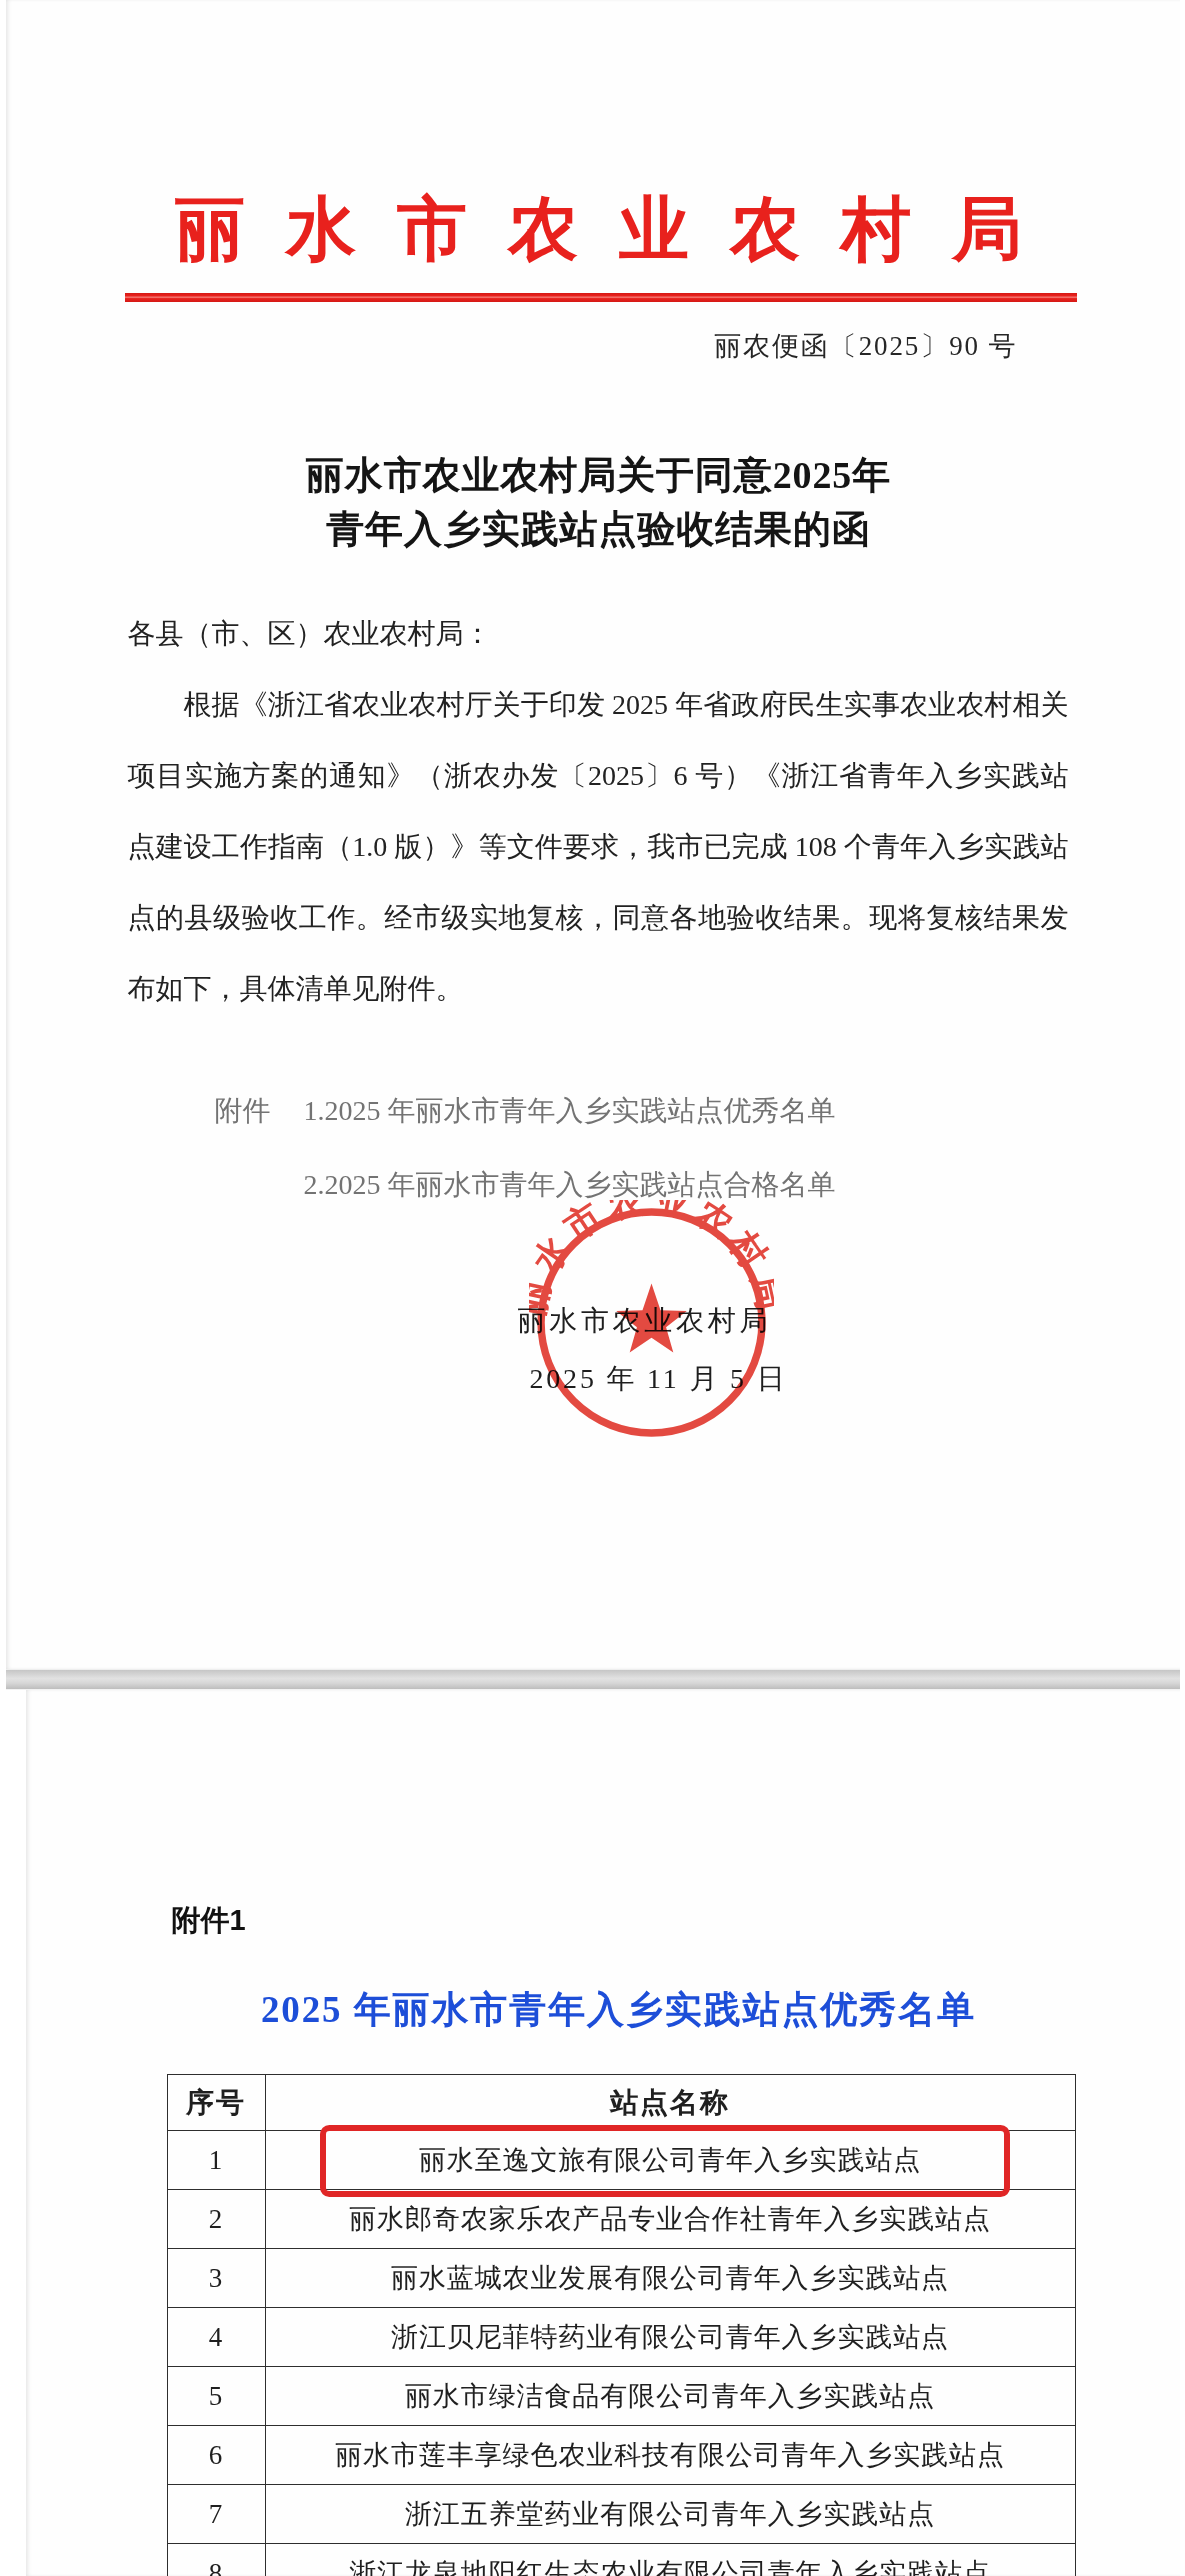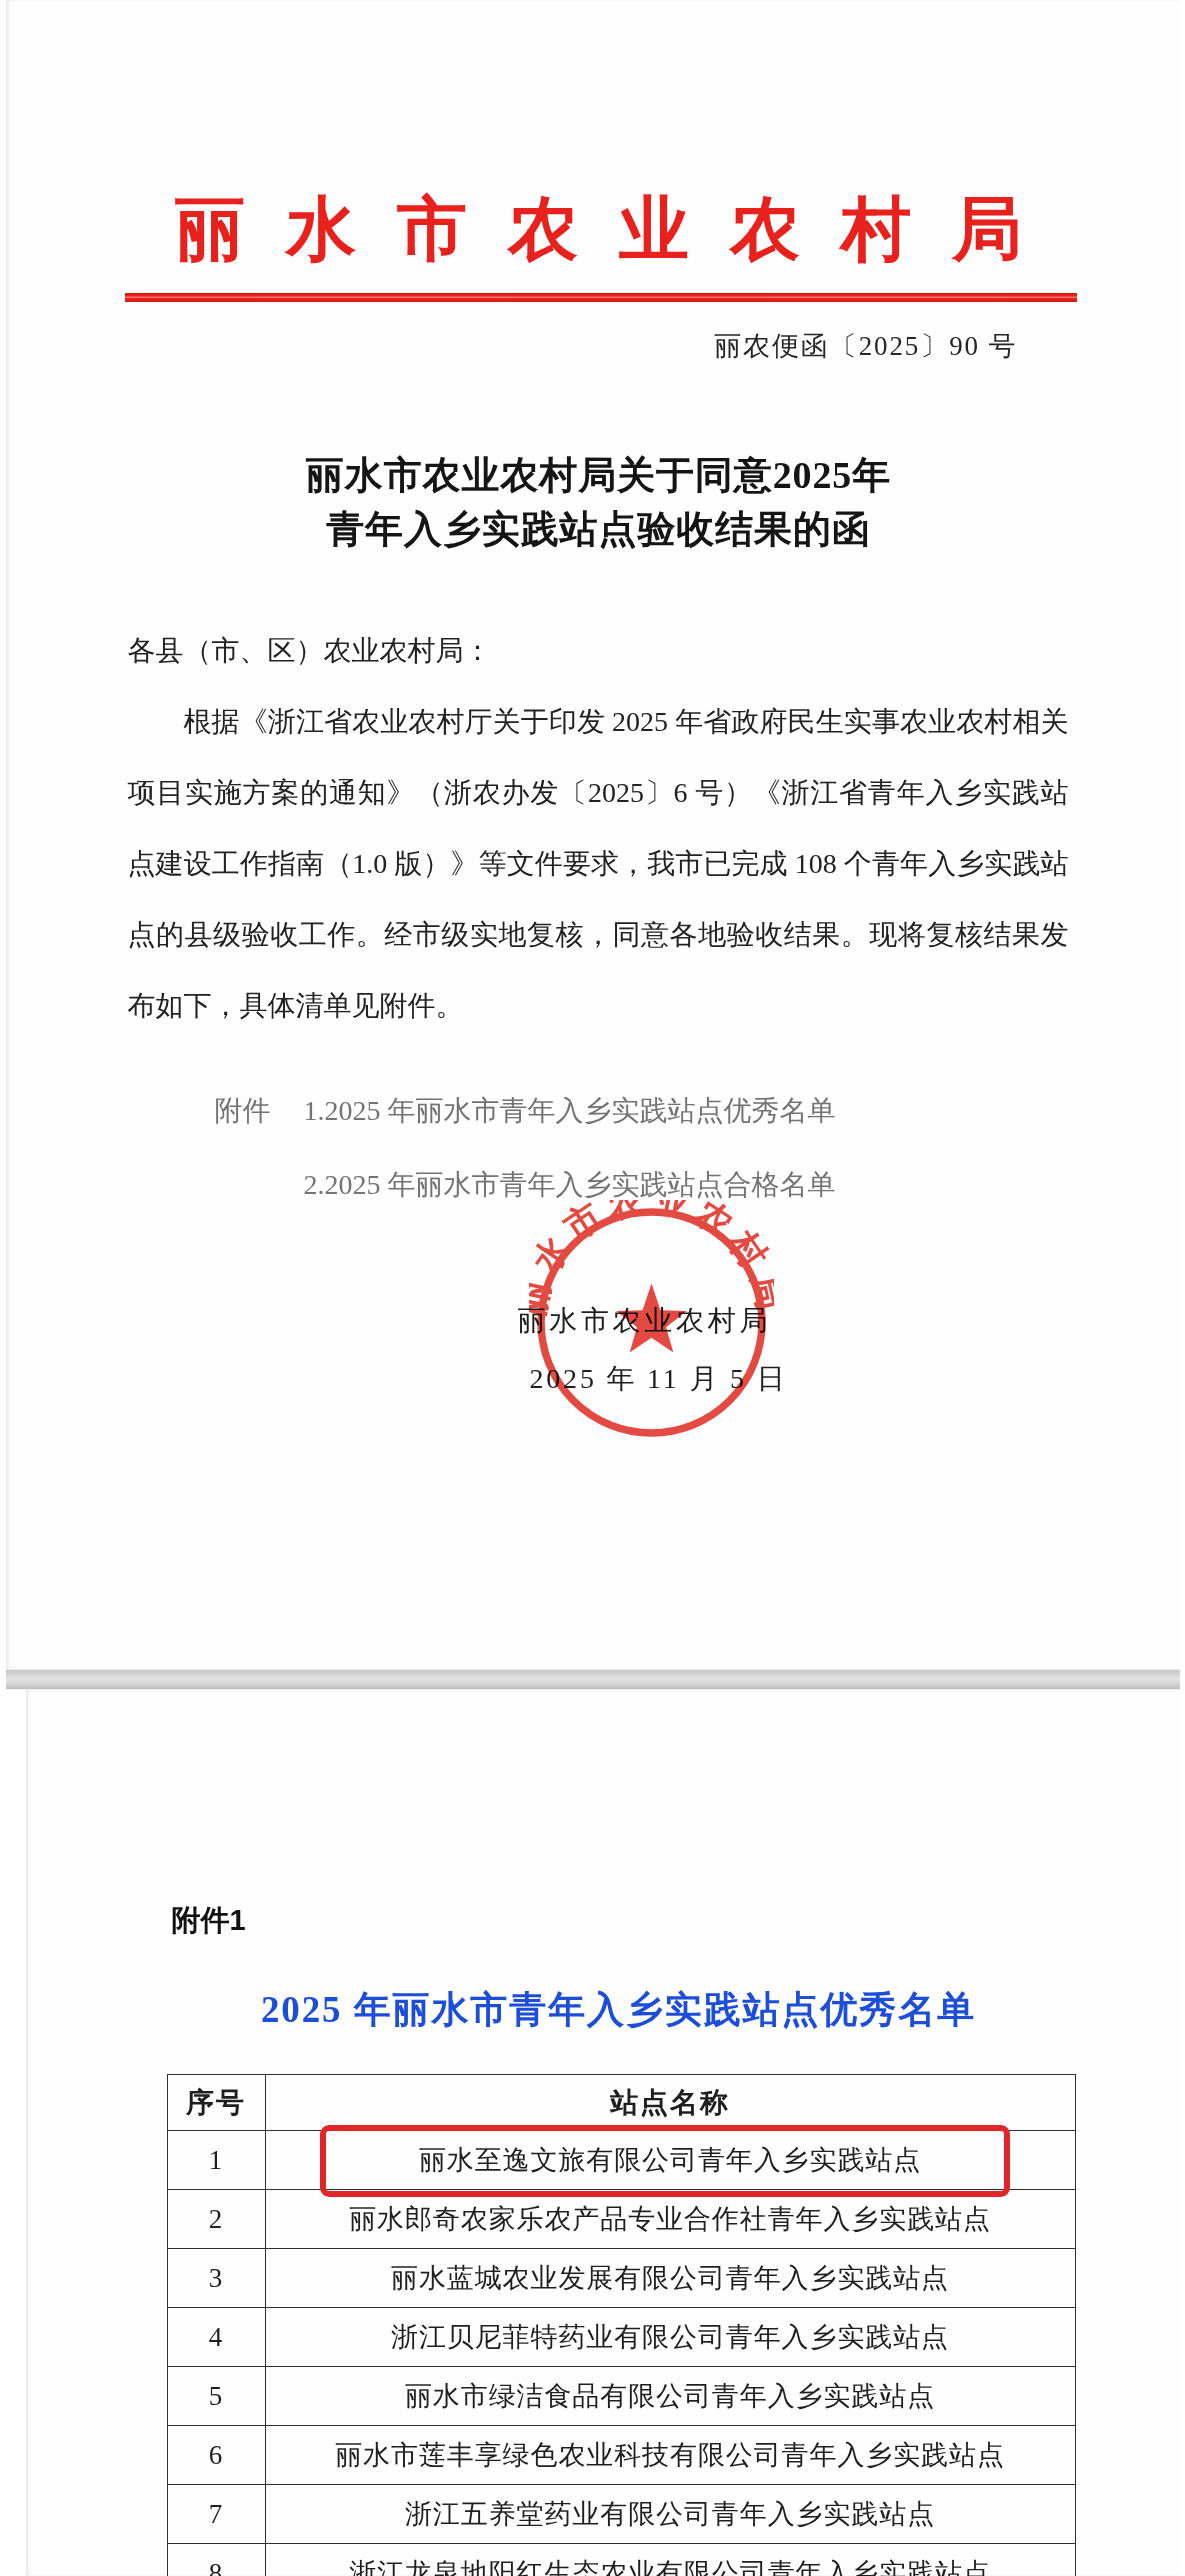--- a/index.html
+++ b/index.html
@@ -32,21 +32,21 @@
   }
   .doc-number {
     position:absolute; top:328px; right:174px; font-size:27px; color:#262626;
     letter-spacing:1.9px;
   }
   .letter-title {
     position:absolute; top:448px; left:0; width:1186px; text-align:center;
     font-size:38px; font-weight:bold; line-height:54px; color:#151515; letter-spacing:0.9px;
   }
   .body-block {
-    position:absolute; top:615px; left:122px; width:941px;
+    position:absolute; top:598px; left:122px; width:941px;
     font-size:28px; line-height:71px; color:#222; text-align:justify;
   }
   .body-block .para { text-indent:2em; }
   .attach-block {
     position:absolute; top:1074px; left:209px; display:flex;
     font-size:28px; line-height:74px; color:#737373;
   }
   .attach-label { width:89px; }
   .attach-items div { white-space:nowrap; }
   .sign-block { position:absolute; left:0; top:0; width:1186px; }

